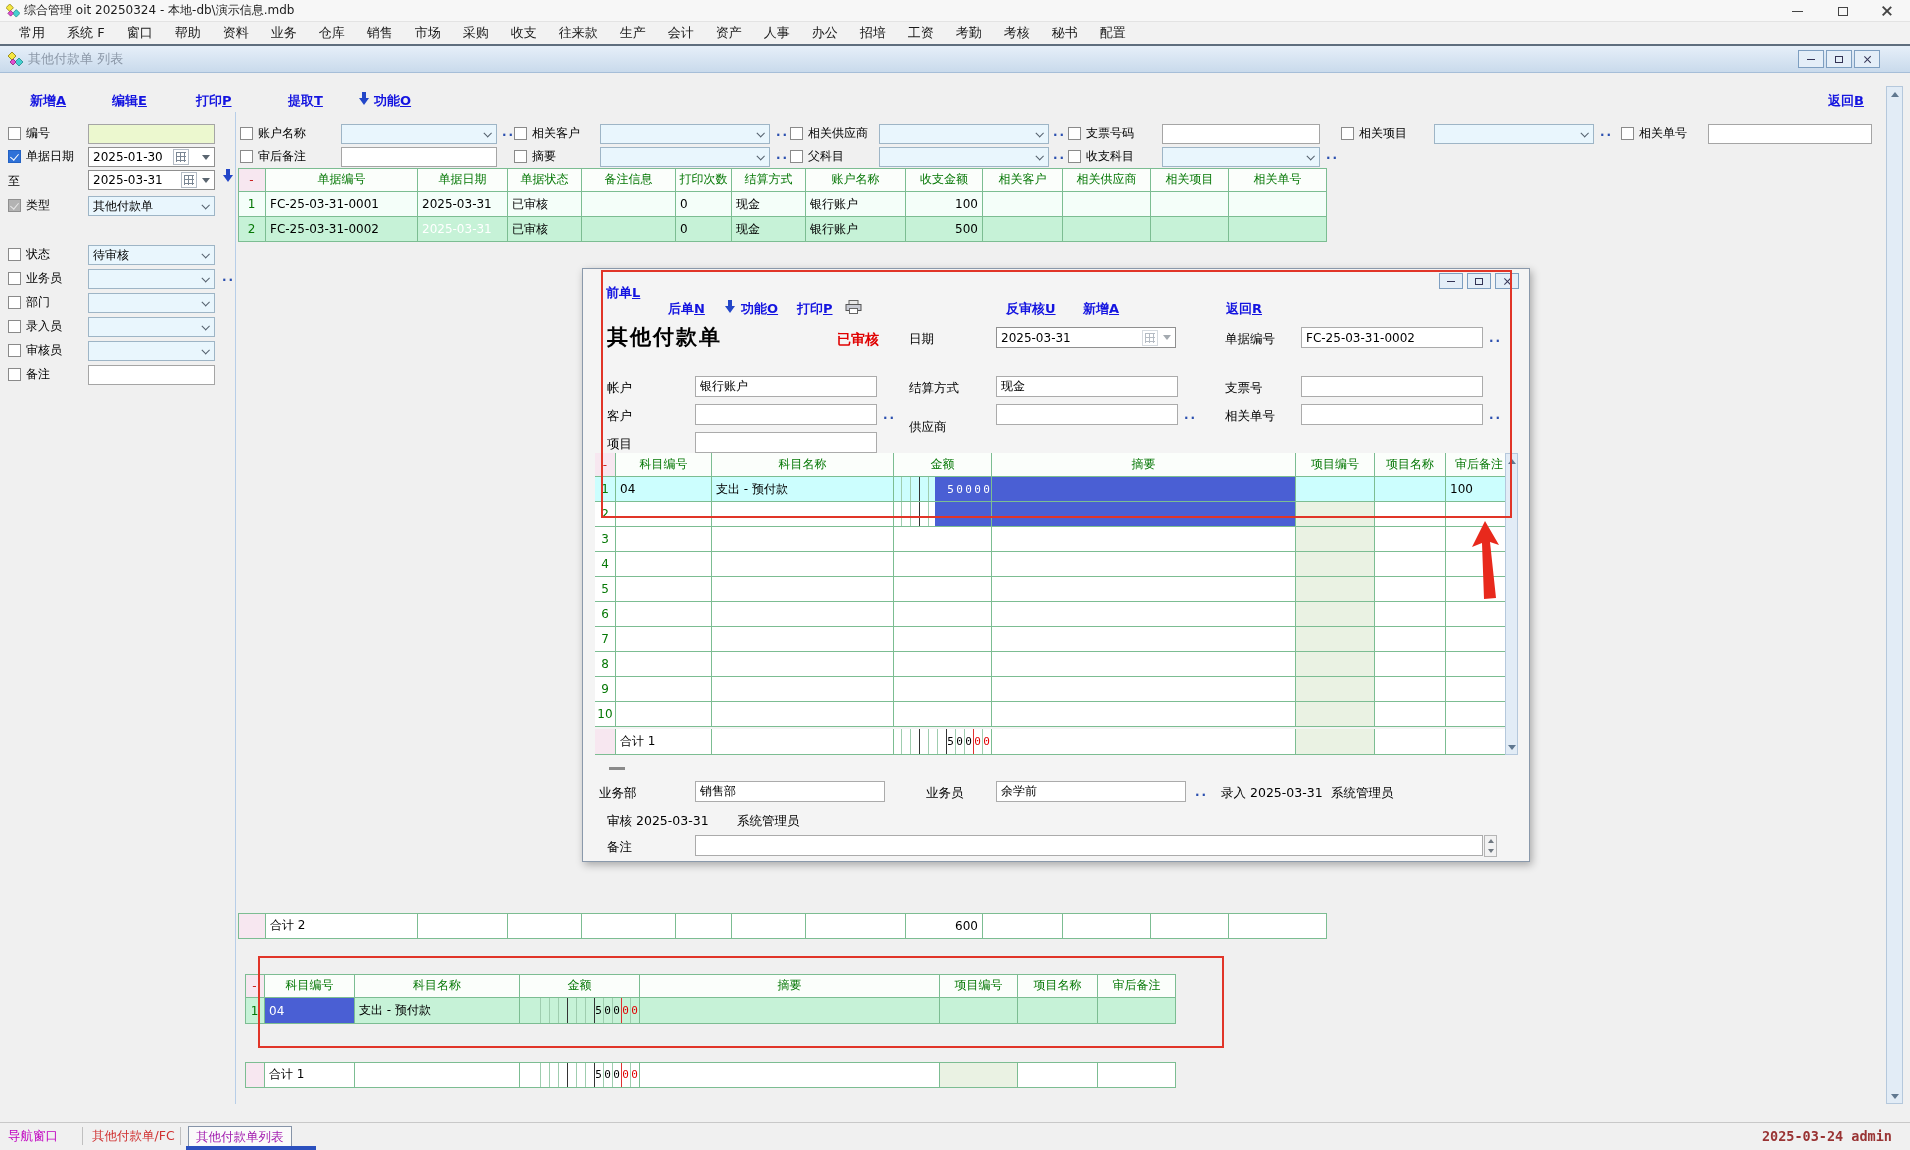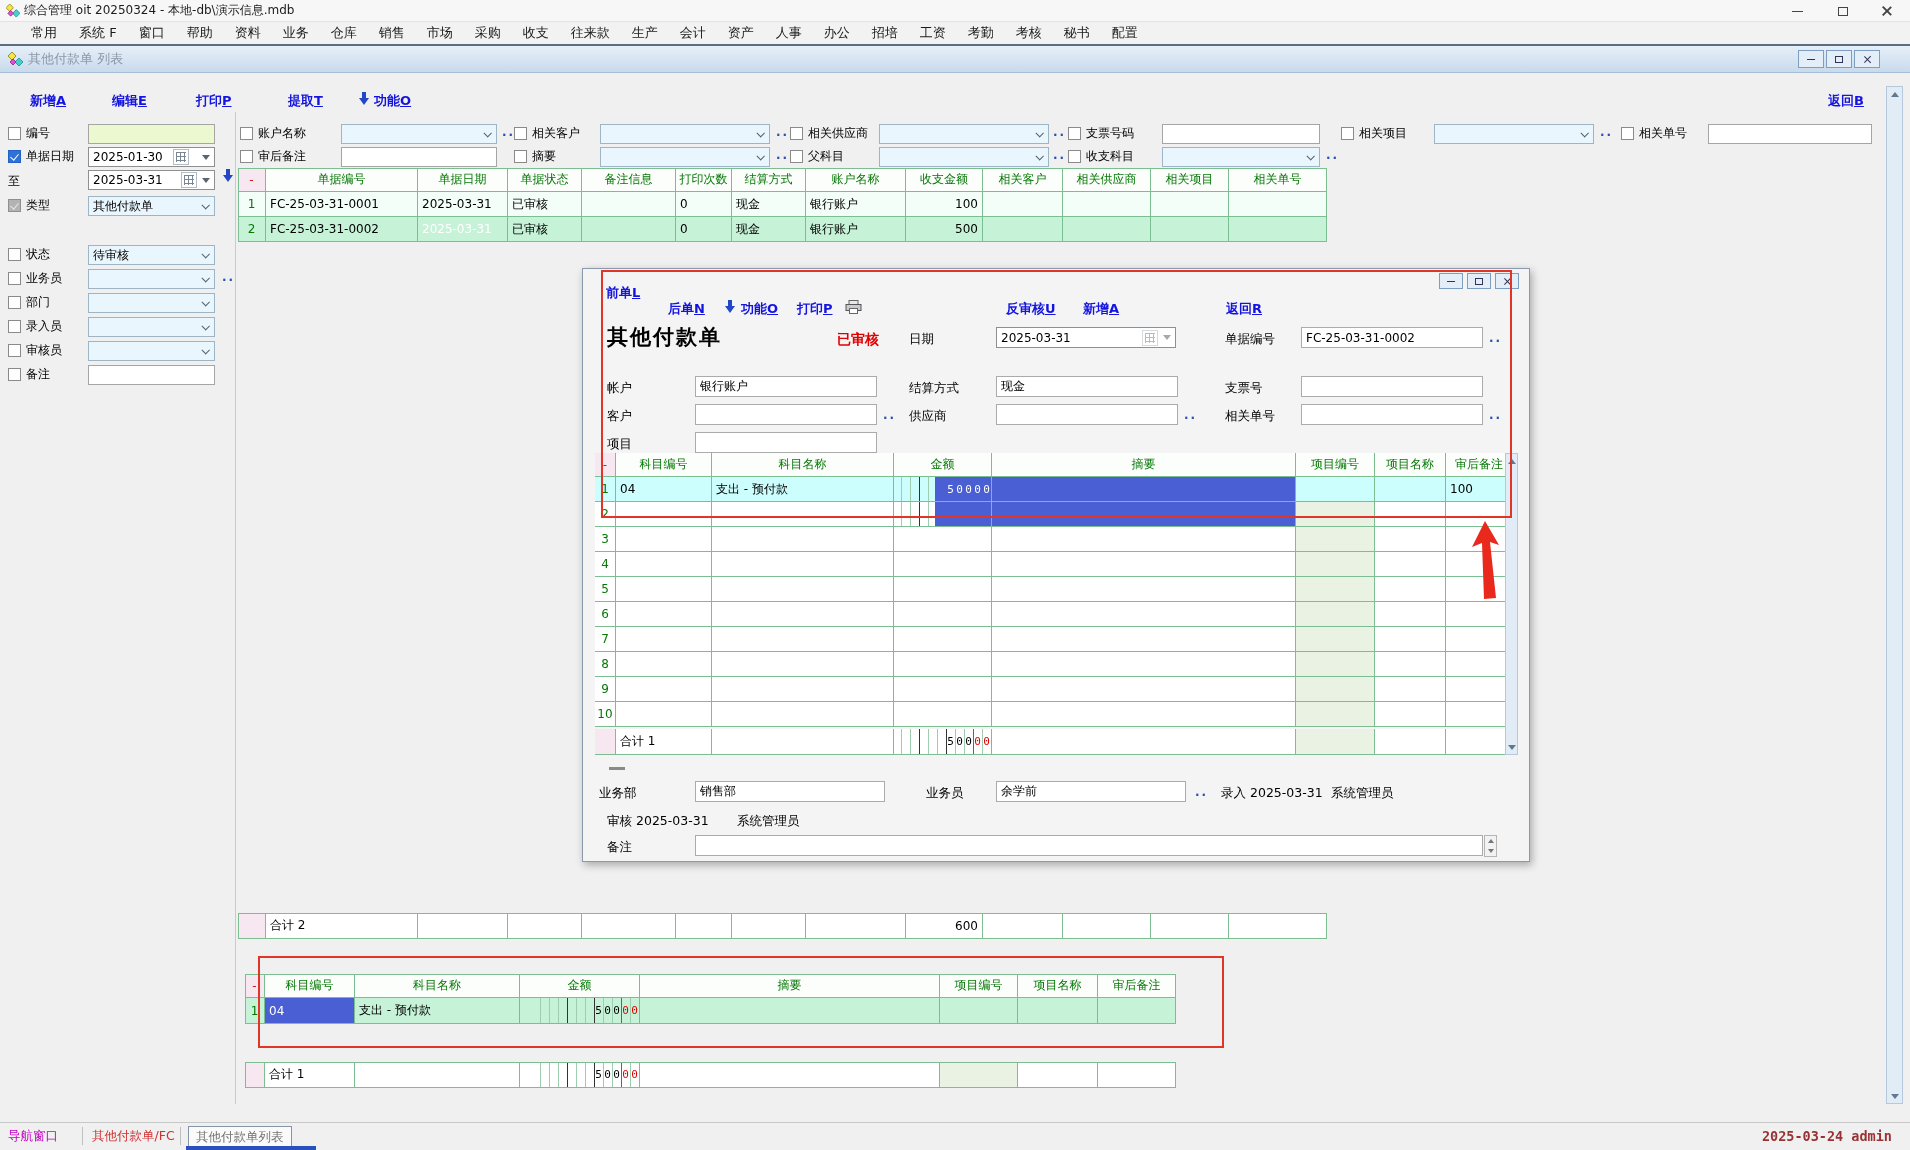--- a/index.html
+++ b/index.html
@@ -15,21 +15,21 @@
   
   #titlebar{position:absolute;left:0;top:0;width:1910px;height:22px;background:#F7F7F7;border-bottom:1px solid #E3E3E3;display:flex;align-items:center}
   #titlebar .ttl{font-size:12px;color:#1c1c1c;margin-left:6px}
   .wbtn{position:absolute;top:0;width:38px;height:22px;display:flex;align-items:center;justify-content:center}
   .glyph-min{width:11px;height:0;border-bottom:1.6px solid #444}
   .glyph-max{width:10px;height:9px;border:1.4px solid #444}
   .glyph-x{position:relative;width:12px;height:12px}
   .glyph-x:before,.glyph-x:after{content:"";position:absolute;left:5px;top:0;width:1.6px;height:12px;background:#444}
   .glyph-x:before{transform:rotate(45deg)}.glyph-x:after{transform:rotate(-45deg)}
   
-  #menubar{position:absolute;left:0;top:22px;width:1910px;height:22px;background:#F2F2F2;display:flex;padding-left:20px}
+  #menubar{position:absolute;left:0;top:22px;width:1910px;height:22px;background:#F2F2F2;display:flex;padding-left:8px}
   .mitem{padding:2px 11px;font-size:13px;color:#1a1a1a;white-space:nowrap}
   #mdiline{position:absolute;left:0;top:44px;width:1910px;height:2px;background:#5F6E7E}
   
   #childhdr{position:absolute;left:0;top:46px;width:1910px;height:27px;background:linear-gradient(#E6EFF9,#C9DAEC);border-bottom:1px solid #A6BED8;display:flex;align-items:center}
   #childhdr .ttl{color:#8C98A8;font-size:13px;margin-left:6px}
   .smbtn{position:absolute;width:26px;height:18px;background:#E4EEF8;border:1px solid #7D9EC0;display:flex;align-items:center;justify-content:center}
   .smbtn .glyph-min{width:8px;border-bottom:1.4px solid #335}
   .smbtn .glyph-max{width:8px;height:7px;border:1.2px solid #335}
   .smbtn .glyph-x{width:9px;height:9px}
   .smbtn .glyph-x:before,.smbtn .glyph-x:after{left:4px;height:9px;width:1.4px;background:#335}
@@ -472,21 +472,21 @@
       </div>
       <span class="dlbl" style="left: 642px; top: 111px;">支票号</span>
       <div class="dfld" style="left: 718px; top: 107px; width: 182px; height: 21px;">
         <span></span>
       </div>
       <span class="dlbl" style="left: 24px; top: 139px;">客户</span>
       <div class="dfld" style="left: 112px; top: 135px; width: 182px; height: 21px;">
         <span></span>
       </div>
       <span class="dots" style="left: 300px; top: 139px;">..</span>
-      <span class="dlbl" style="left: 326px; top: 139px;">供应商</span>
+      <span class="dlbl" style="left: 326px; top: 150px;">供应商</span>
       <div class="dfld" style="left: 413px; top: 135px; width: 182px; height: 21px;">
         <span></span>
       </div>
       <span class="dots" style="left: 601px; top: 139px;">..</span>
       <span class="dlbl" style="left: 642px; top: 139px;">相关单号</span>
       <div class="dfld" style="left: 718px; top: 135px; width: 182px; height: 21px;">
         <span></span>
       </div>
       <span class="dots" style="left: 906px; top: 139px;">..</span>
       <span class="dlbl" style="left: 24px; top: 167px;">项目</span>
@@ -664,21 +664,21 @@
 
 <div class="vscroll" style="left:1886px;top:86px;width:17px;height:1018px">
   <span class="ar art"></span>
   <span class="ar arb"></span>
 </div>
 
 <div id="statusbar">
   <span id="sbright">2025-03-24 admin</span>
 <span class="sbtab" style="left: 8px; color: rgb(192, 0, 192);">导航窗口</span>
     <span class="sbtab" style="left: 92px; color: rgb(208, 48, 48);">其他付款单/FC</span>
-    <span class="sbtab active" style="left: 188px; color: #737373;">其他付款单列表</span>
+    <span class="sbtab active" style="left: 188px; color: #a21caf;">其他付款单列表</span>
     <span class="sbsep" style="left: 82px;"></span>
     <span class="sbsep" style="left: 180px;"></span>
   </div>
 <div id="sbstrip"></div>
 
 <div class="gframe" style="left: 238px; top: 168px; width: 1089px; height: 74px;"></div>
 <div class="gframe" style="left: 238px; top: 913px; width: 1089px; height: 26px;"></div>
 <div class="gframe" style="left: 245px; top: 974px; width: 931px; height: 50px;"></div>
 <div class="gframe" style="left: 245px; top: 1062px; width: 931px; height: 26px;"></div>
 

